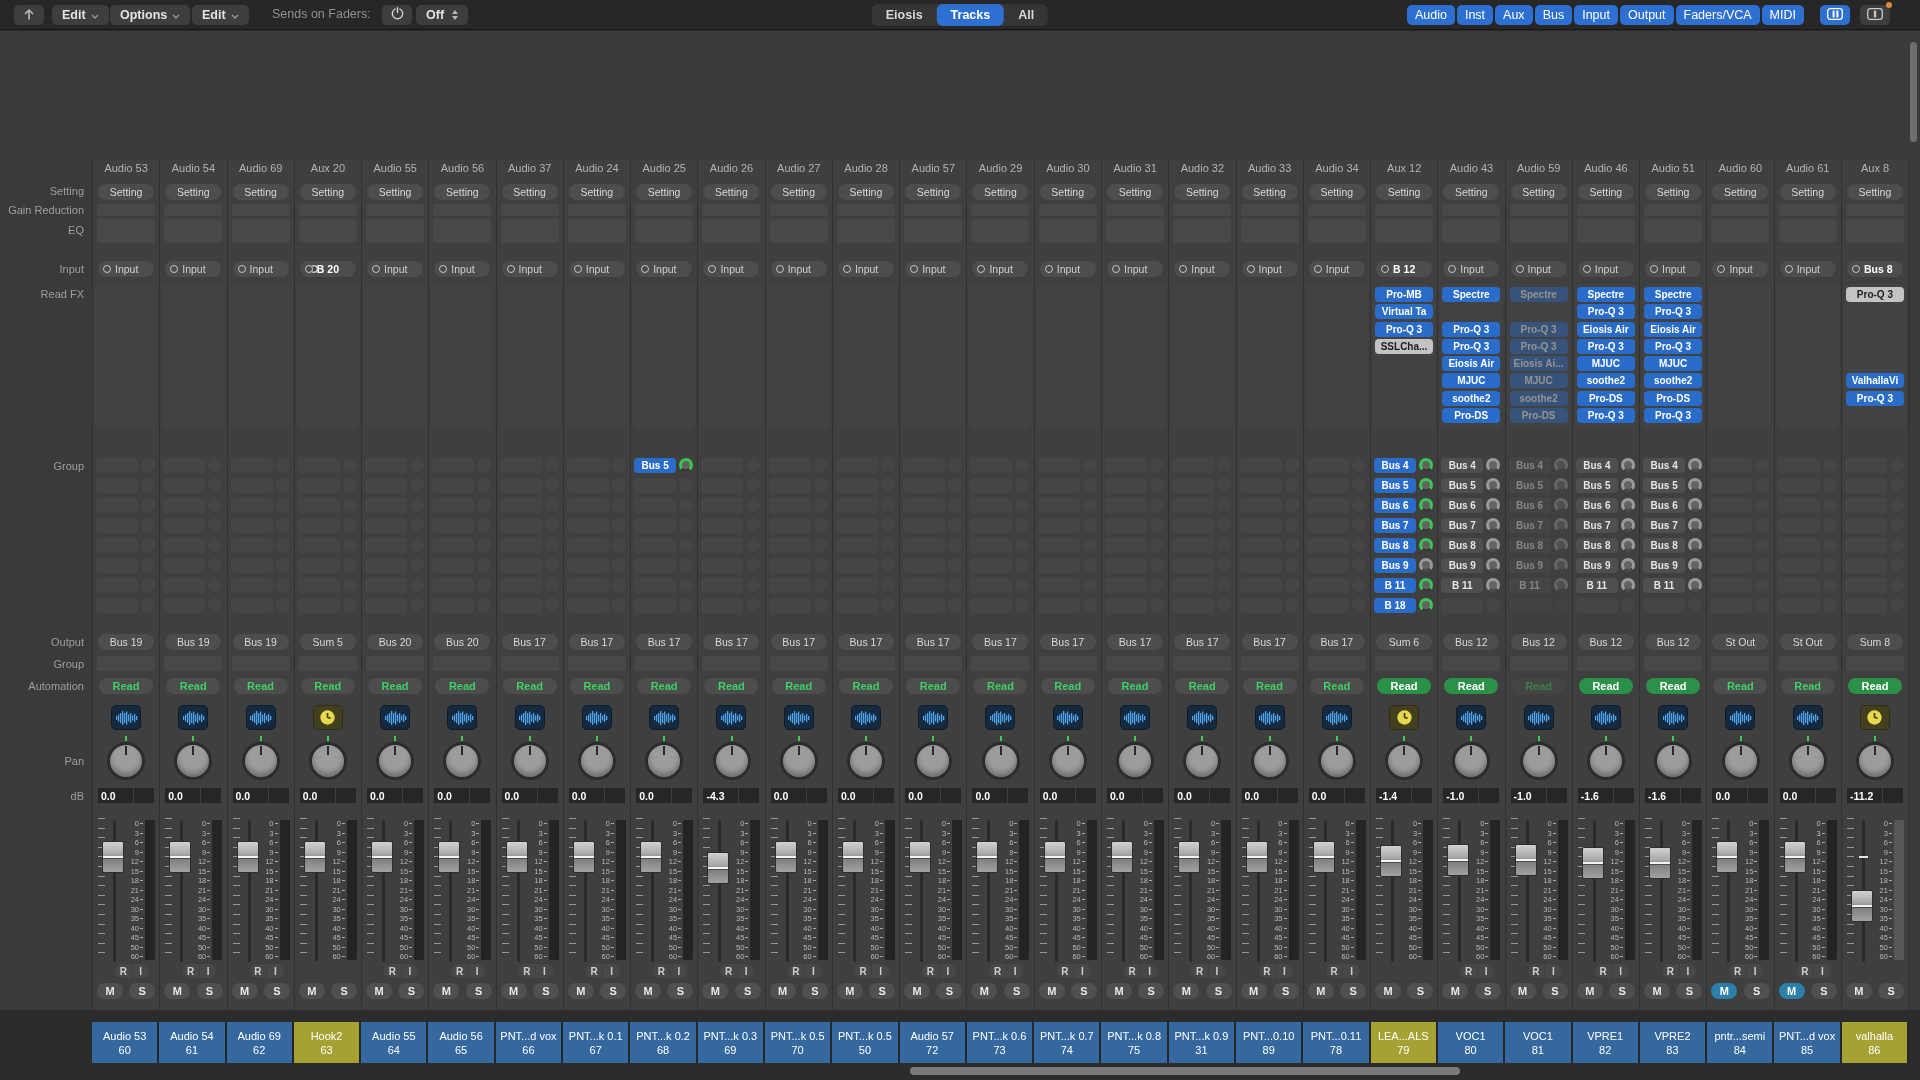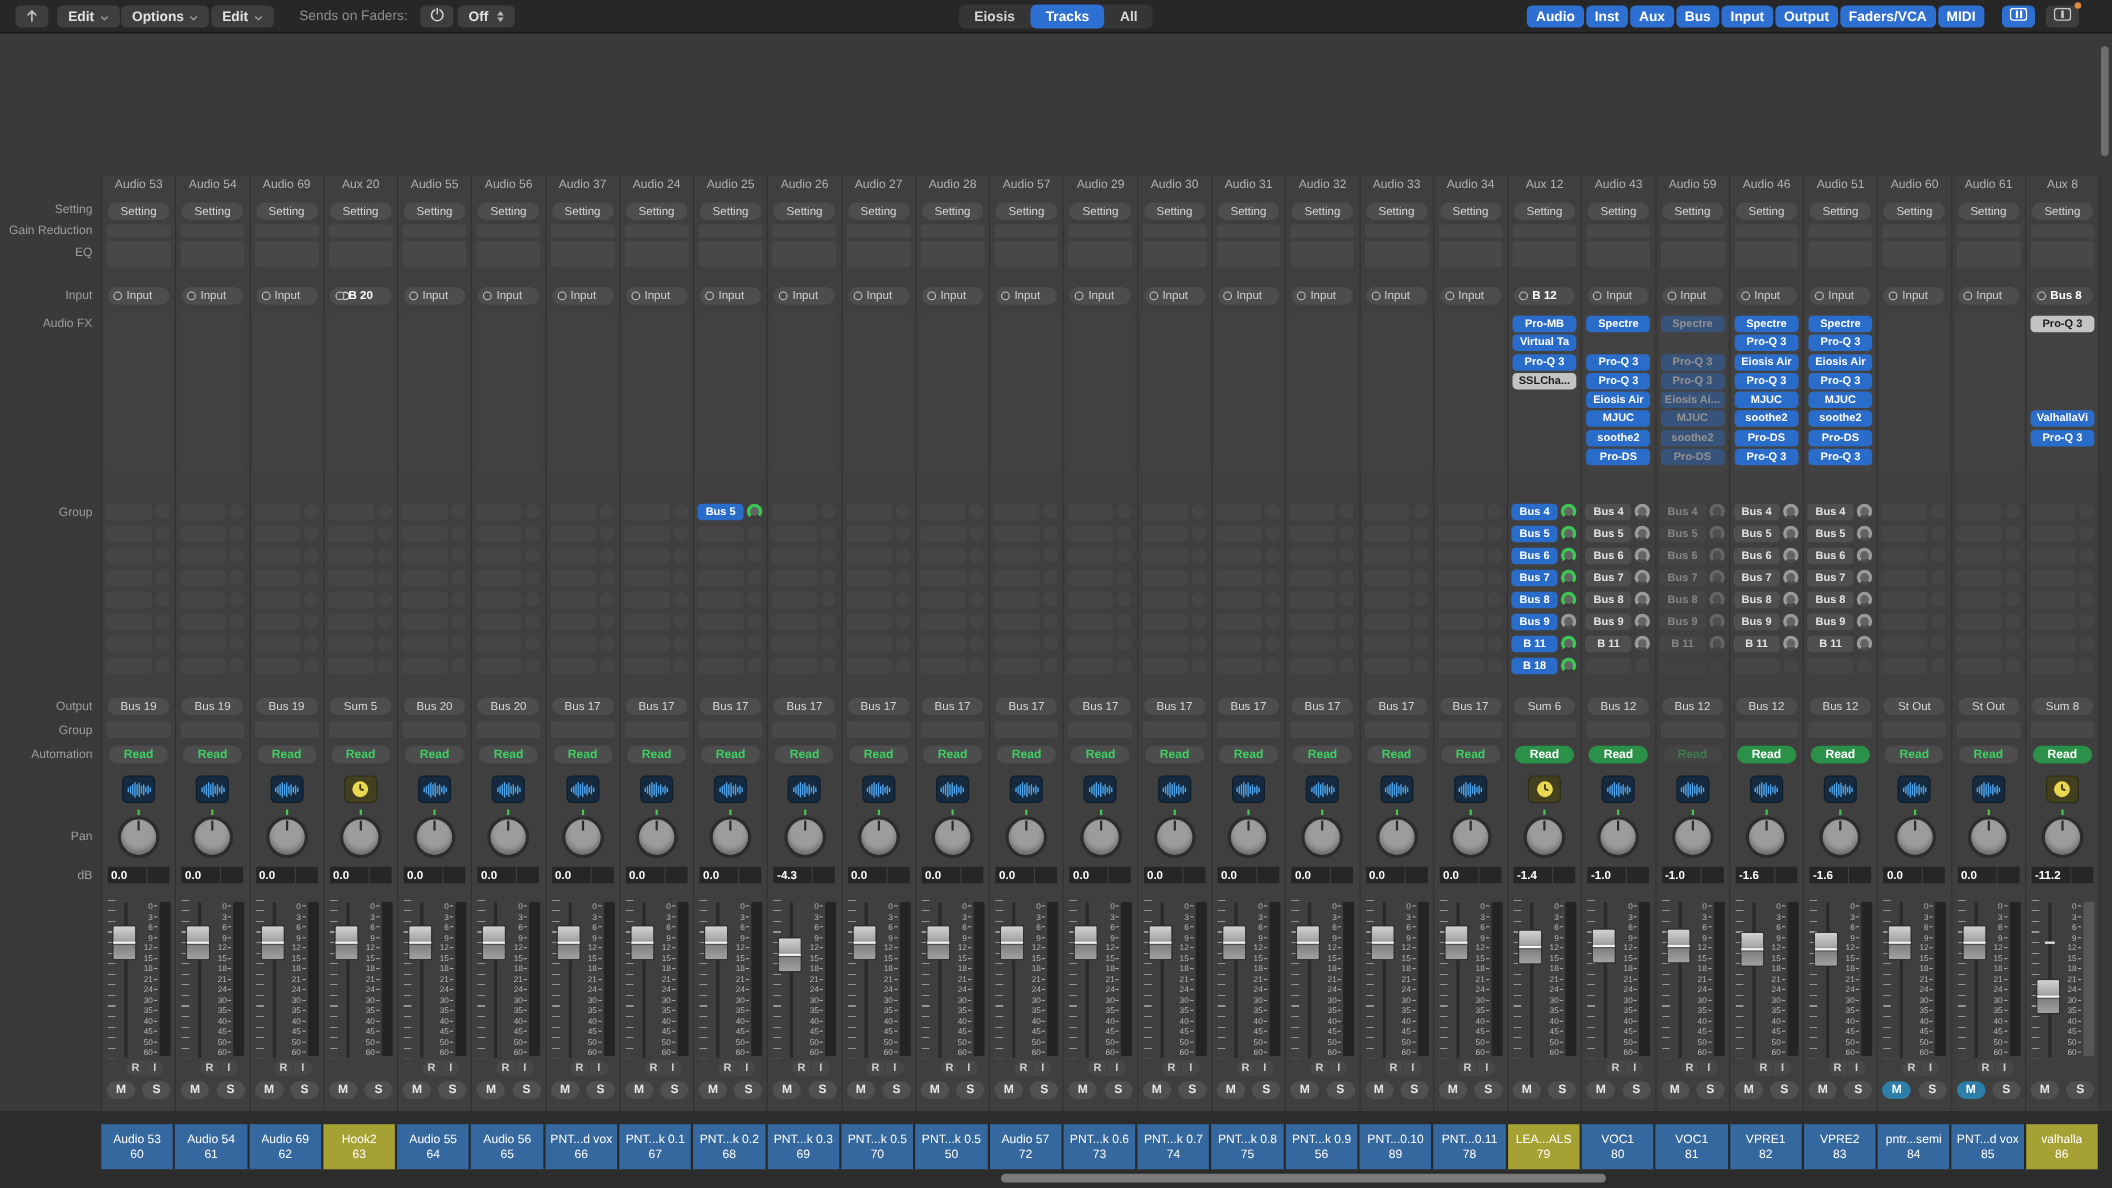--- a/index.html
+++ b/index.html
@@ -12,21 +12,21 @@
   #app{position:relative;width:1920px;height:1080px;overflow:hidden;background:#2d2d2d}
 
   
   .toolbar{position:absolute;top:0;left:0;width:1920px;height:30px;background:#272727;border-bottom:1px solid #161616;z-index:5}
   .tb-btn{position:absolute;top:5px;height:20px;background:#3e3e3e;border-radius:5px;display:flex;align-items:center;justify-content:center;gap:5px;color:#e3e3e3;font-size:12.5px;font-weight:bold;padding:0 10px;cursor:default}
   .tb-label{position:absolute;top:7px;font-size:12.5px;color:#8f8f8f}
   .seg{position:absolute;top:4px;left:50%;transform:translateX(-50%);height:22px;background:#353535;border-radius:6px;display:flex;align-items:center}
   .seg-item{height:22px;display:flex;align-items:center;padding:0 14px;font-size:12.5px;font-weight:bold;color:#d8d8d8;border-radius:6px}
   .seg-item.sel{background:var(--accent);color:#fff}
   .filters{position:absolute;top:5px;right:30px;display:flex;align-items:center;gap:2px}
-  .filt{height:20px;background:var(--accent);border-radius:5px;color:#fff;font-size:12.5px;font-weight:bold;display:flex;align-items:center;padding:0 8px}
+  .filt{height:20px;background:var(--accent);border-radius:5px;color:#fff;font-size:12.5px;font-weight:normal;display:flex;align-items:center;padding:0 8px}
   .iconbtn{width:30px;height:20px;border-radius:5px;display:flex;align-items:center;justify-content:center;position:relative}
   .iconbtn.blue{background:var(--accent);margin-left:14px}
   .iconbtn.darkb{background:#3e3e3e;margin-left:8px}
   .notif-dot{position:absolute;top:-3px;right:-2px;width:6px;height:6px;border-radius:50%;background:#e08a3c}
   .stepper{display:flex;flex-direction:column;gap:2px;margin-left:3px}
   .tri-up{width:0;height:0;border-left:3.5px solid transparent;border-right:3.5px solid transparent;border-bottom:4px solid #b5b5b5}
   .tri-dn{width:0;height:0;border-left:3.5px solid transparent;border-right:3.5px solid transparent;border-top:4px solid #b5b5b5}
 
   
   .mixer-bg{position:absolute;top:31px;left:0;width:1920px;height:1049px;background:#3a3a3a}
@@ -176,21 +176,21 @@
         <span class="notif-dot"></span>
       </div>
     </div>
   </div>
 
   <div class="row-labels">
       <div class="row-label" style="top: 185px;">Setting</div>
       <div class="row-label" style="top: 204px;">Gain Reduction</div>
       <div class="row-label" style="top: 224px;">EQ</div>
       <div class="row-label" style="top: 263px;">Input</div>
-      <div class="row-label" style="top: 288px;">Audio FX</div>
+      <div class="row-label" style="top: 288px;">Read FX</div>
       <div class="row-label" style="top: 460px;">Group</div>
       <div class="row-label" style="top: 636px;">Output</div>
       <div class="row-label" style="top: 658px;">Group</div>
       <div class="row-label" style="top: 680px;">Automation</div>
       <div class="row-label" style="top: 755px;">Pan</div>
       <div class="row-label" style="top: 790px;">dB</div>
     </div>
 
   <div class="strips">
       <div class="strip">
@@ -2389,21 +2389,21 @@
       <div class="bcell blue">
         <div class="bname">PNT...k 0.7</div>
         <div class="bnum">74</div>
       </div>
       <div class="bcell blue">
         <div class="bname">PNT...k 0.8</div>
         <div class="bnum">75</div>
       </div>
       <div class="bcell blue">
         <div class="bname">PNT...k 0.9</div>
-        <div class="bnum">56</div>
+        <div class="bnum">31</div>
       </div>
       <div class="bcell blue">
         <div class="bname">PNT...0.10</div>
         <div class="bnum">89</div>
       </div>
       <div class="bcell blue">
         <div class="bname">PNT...0.11</div>
         <div class="bnum">78</div>
       </div>
       <div class="bcell olive">

